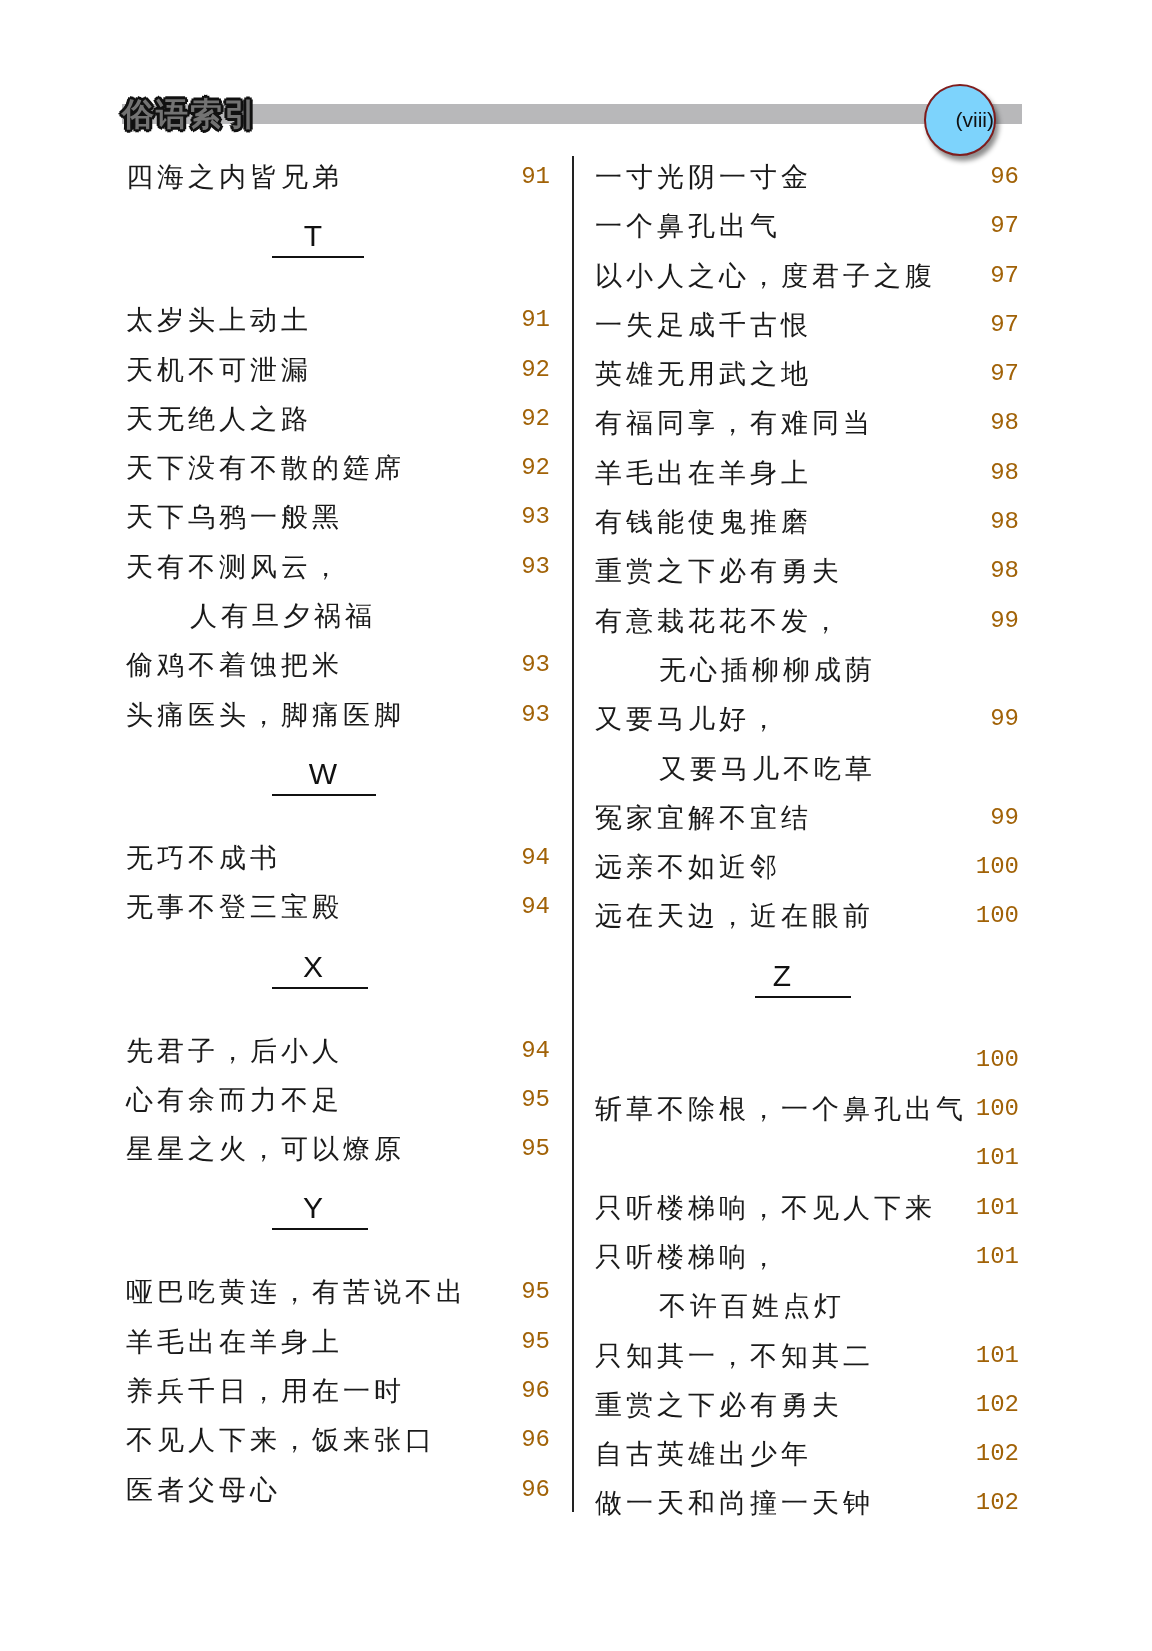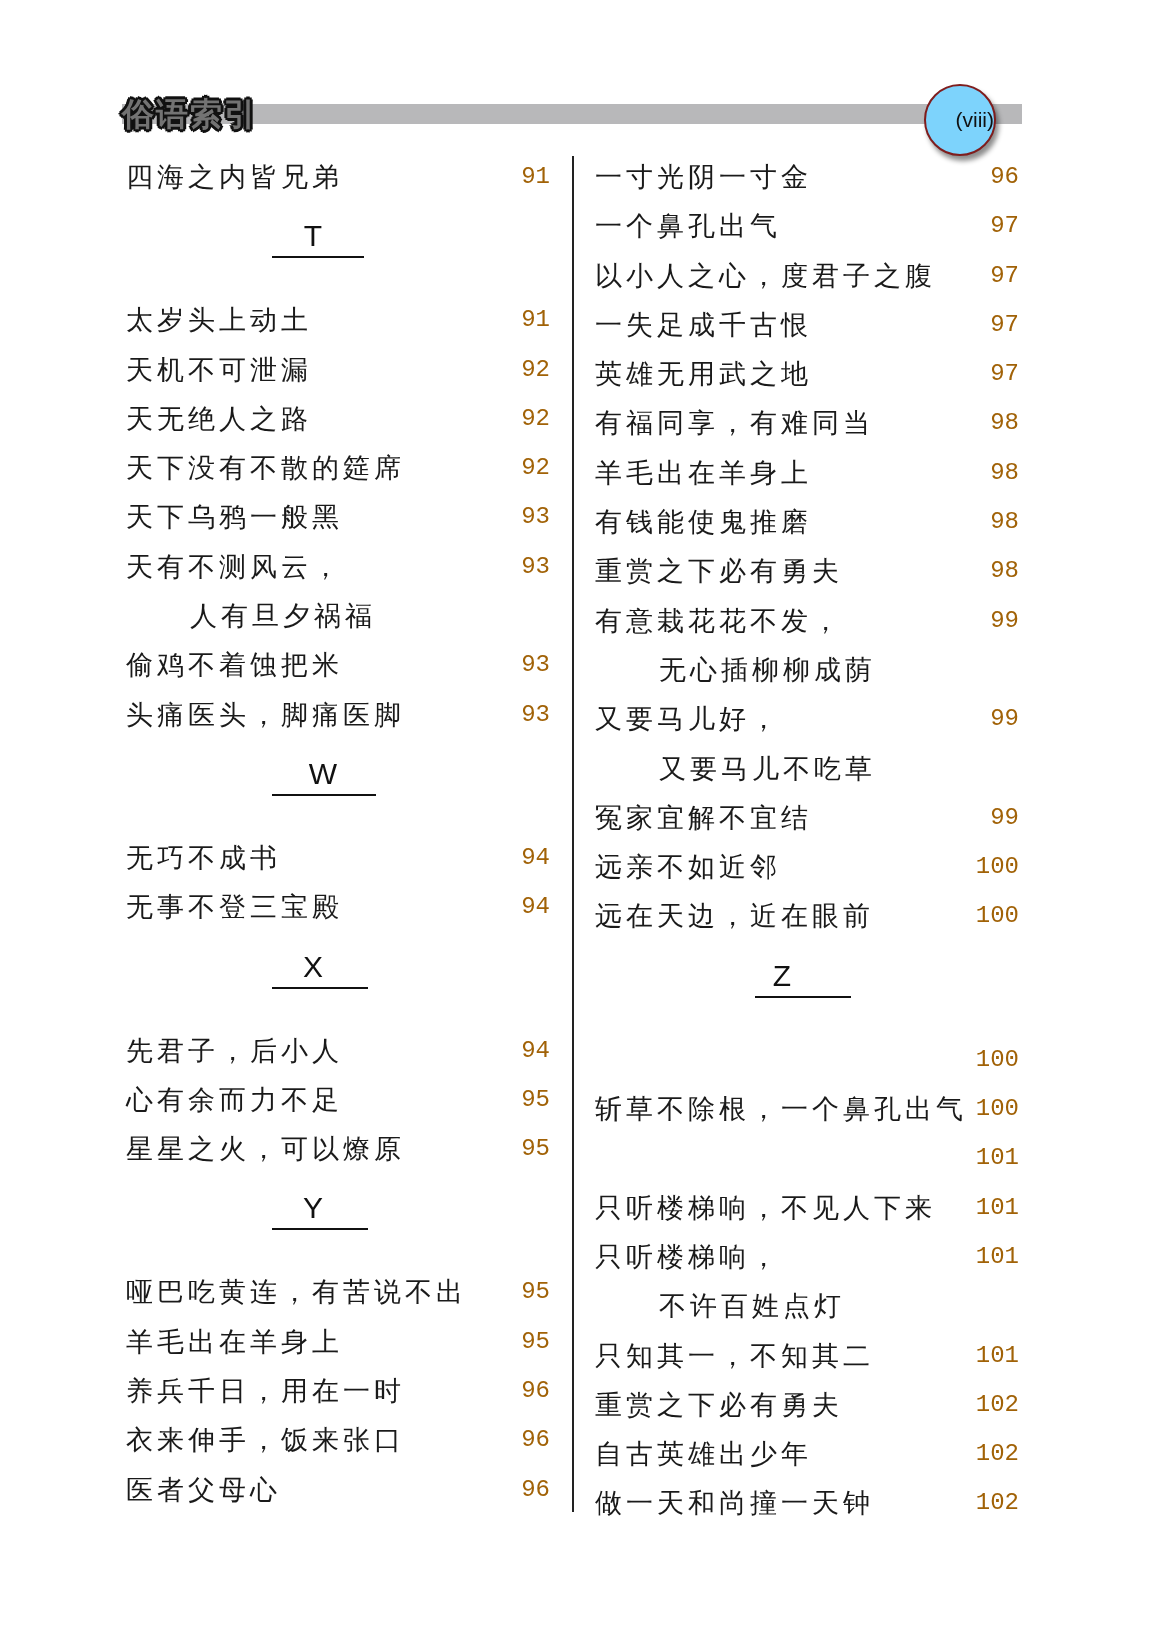--- a/index.html
+++ b/index.html
@@ -77,21 +77,21 @@
   <div class="row"><span>心有余而力不足</span><span class="num">95</span></div>
   <div class="row"><span>星星之火，可以燎原</span><span class="num">95</span></div>
 
   <div class="section">
     <div class="letter" style="left:-20px;right:auto;width:414px;">Y</div>
     <div class="rule" style="left:146px;width:96px;"></div>
   </div>
   <div class="row"><span>哑巴吃黄连，有苦说不出</span><span class="num">95</span></div>
   <div class="row"><span>羊毛出在羊身上</span><span class="num">95</span></div>
   <div class="row"><span>养兵千日，用在一时</span><span class="num">96</span></div>
-  <div class="row"><span>衣来伸手，饭来张口</span><span class="num">96</span></div>
+  <div class="row"><span>不见人下来，饭来张口</span><span class="num">96</span></div>
   <div class="row"><span>医者父母心</span><span class="num">96</span></div>
 </div>
 
 <div class="column col-right">
   <div class="row"><span>一寸光阴一寸金</span><span class="num">96</span></div>
   <div class="row"><span>一个鼻孔出气</span><span class="num">97</span></div>
   <div class="row"><span>以小人之心，度君子之腹</span><span class="num">97</span></div>
   <div class="row"><span>一失足成千古恨</span><span class="num">97</span></div>
   <div class="row"><span>英雄无用武之地</span><span class="num">97</span></div>
   <div class="row"><span>有福同享，有难同当</span><span class="num">98</span></div>

